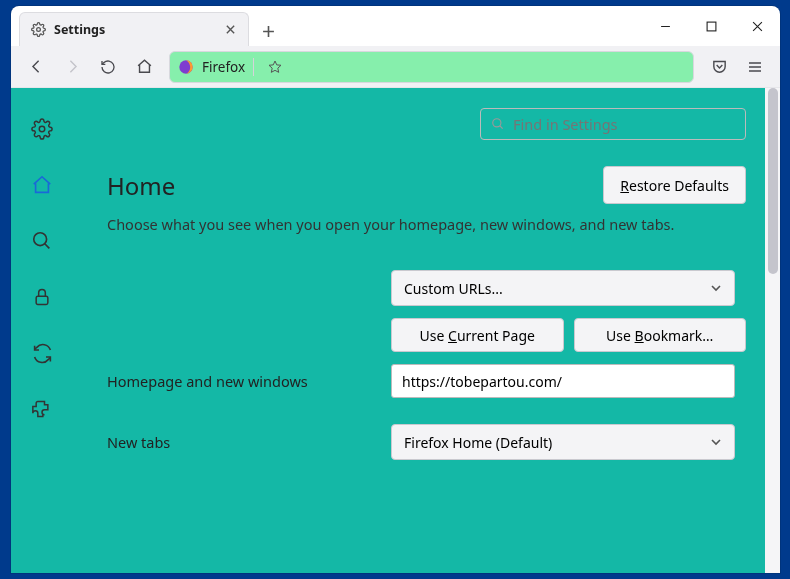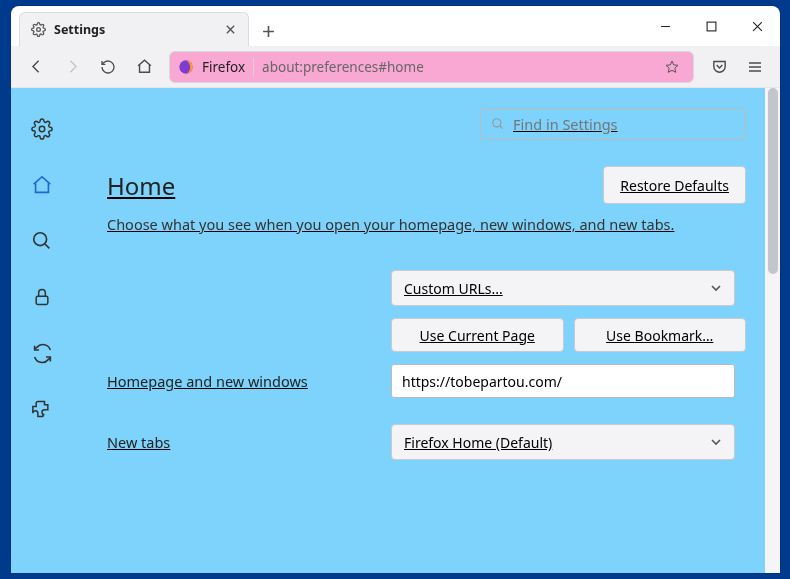--- a/index.html
+++ b/index.html
@@ -14,28 +14,28 @@
 .tab-title { font-size:12.5px; color:#222; flex:1; }
 .tab-close { width:16px; height:16px; display:flex; align-items:center; justify-content:center; color:#555; font-size:13px; }
 .newtab { width:30px; height:30px; display:flex; align-items:center; justify-content:center; color:#555; margin-left:4px; }
 .winctrls { display:flex; }
 .winctrl { width:46px; height:40px; display:flex; align-items:center; justify-content:center; color:#222; }
 
 
 .toolbar { height:42px; background:#f1f1f4; display:flex; align-items:center; padding:0 8px; gap:2px; border-bottom:1px solid #e6e6ea; }
 .tbtn { width:34px; height:32px; display:flex; align-items:center; justify-content:center; color:#4a4a4f; border-radius:4px; }
 .tbtn.disabled { color:#b8b8c2; }
-.urlbar { flex:1; height:32px; background:#f9a8d4; border:1px solid #d8d8de; border-radius:6px; margin:0 6px; display:flex; align-items:center; padding:0 8px; gap:8px; font-size:13.5px; }
+.urlbar { flex:1; height:32px; background:#86efac; border:1px solid #d8d8de; border-radius:6px; margin:0 6px; display:flex; align-items:center; padding:0 8px; gap:8px; font-size:13.5px; }
 .urlbar .ff { width:16px; height:16px; }
 .url-prefix { color:#222; border-right:1px solid #d4d4da; padding-right:8px; }
 .url-path { color:#666; flex:1; }
 .urlbtn { width:26px; height:26px; display:flex; align-items:center; justify-content:center; color:#555; }
 
 
-.content { position:absolute; top:82px; left:0; right:0; bottom:0; display:flex; background:#7dd3fc;text-decoration:underline; }
+.content { position:absolute; top:82px; left:0; right:0; bottom:0; display:flex; background:#14b8a6; }
 .sidebar { width:62px; display:flex; flex-direction:column; align-items:center; padding-top:28px; gap:30px; }
 .sb { width:26px; height:26px; display:flex; align-items:center; justify-content:center; color:#333; }
 .sb.active { color:#1a68d8; }
 .main { flex:1; padding:20px 34px 0 34px; position:relative; overflow:hidden; }
 
 .search-row { display:flex; justify-content:flex-end; }
 .search { width:266px; height:32px; border:1px solid #bbb; border-radius:4px; display:flex; align-items:center; padding:0 10px; gap:8px; }
 .search input { border:none; outline:none; font-size:14.5px; color:#333; width:100%; background:transparent; }
 .search .sicon { color:#888; }
 
@@ -132,21 +132,20 @@
         </svg>
       </div>
     <div class="urlbar">
       <span class="ff">
         <svg width="16" height="16" viewBox="0 0 24 24">
             <circle cx="12" cy="12" r="10" fill="#7f3ccf"></circle>
             <path d="M12 2 C18 2 22 7 22 12 C22 18 17 22 12 22 C17 20 19 15 18 10 C17 5 14 3 12 2Z" fill="#ff9a2f"></path>
           </svg>
       </span>
       <span class="url-prefix">Firefox</span>
-      <span class="url-path">about:preferences#home</span>
       <span class="urlbtn">
           <svg width="16" height="16" viewBox="0 0 24 24" fill="none" stroke="#555" stroke-width="1.5">
             <path d="M12 3l2.6 5.8 6.4.6-4.8 4.4 1.4 6.2L12 17l-5.6 3 1.4-6.2L3 9.4l6.4-.6z"></path>
           </svg>
         </span>
     </div>
     <div class="tbtn">
         <svg width="17" height="17" viewBox="0 0 24 24" fill="none" stroke="#4a4a4f" stroke-width="2">
           <path d="M4 5h16v7a8 8 0 0 1-16 0z"></path>
           <path d="M8 10l4 4 4-4"></path>

